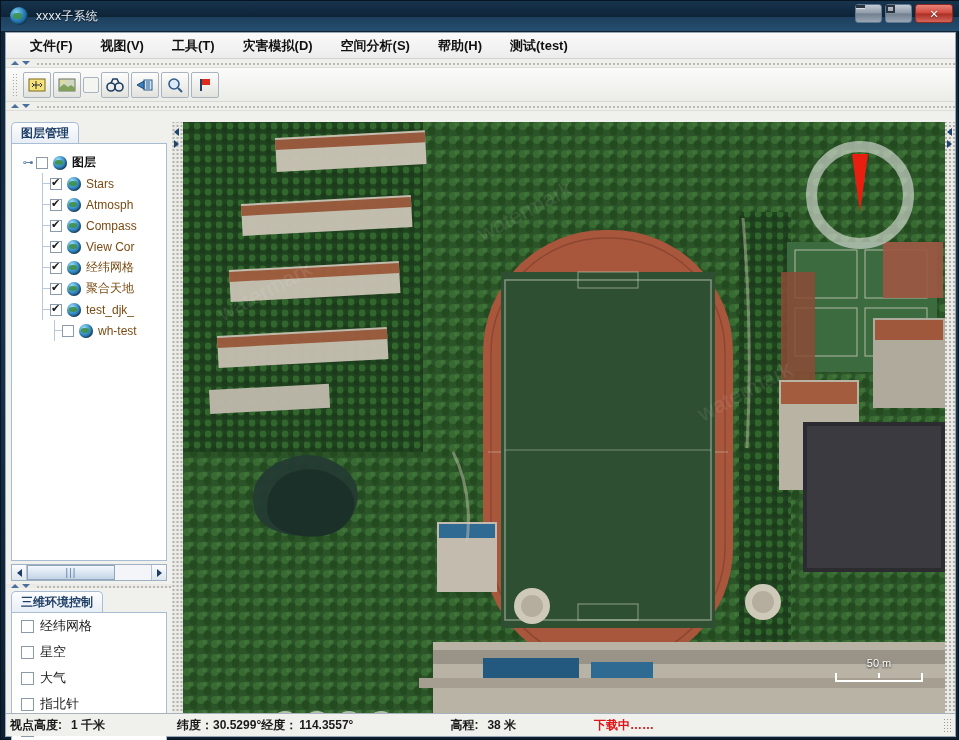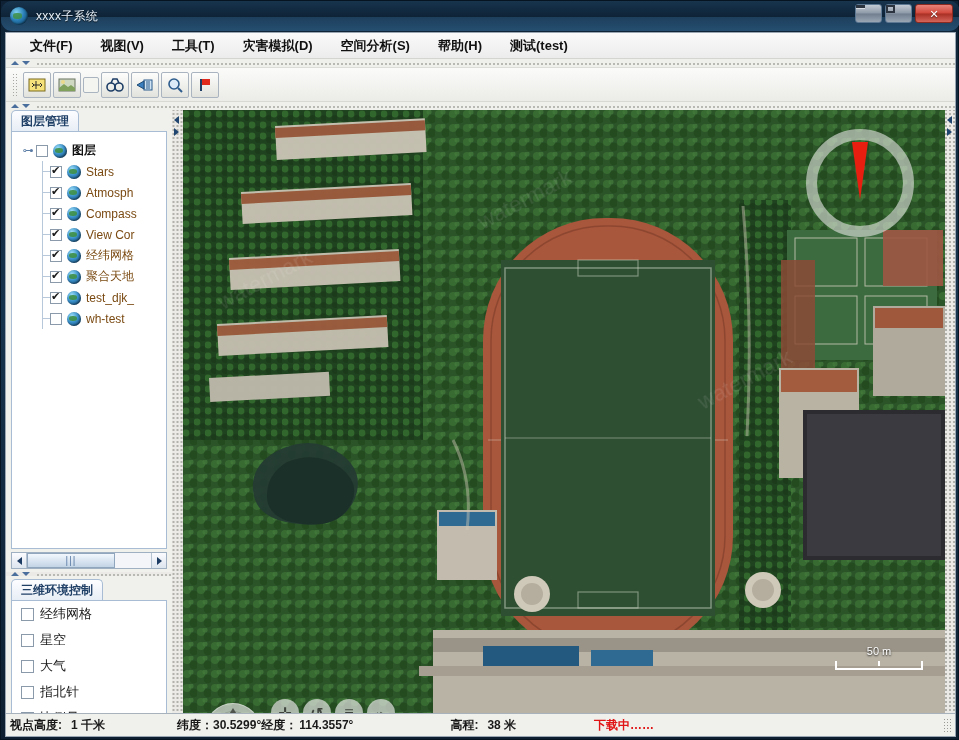--- a/index.html
+++ b/index.html
@@ -8,21 +8,21 @@
   body{ background:#0b1a2b; }
 
   
   #window{ position:relative; width:959px; height:740px;
     background:linear-gradient(180deg,#0f2235 0%,#16334d 42%,#0d1f30 100%);
     border:1px solid #061320; }
 
   
   #titlebar{ position:absolute; left:0; top:0; width:959px; height:30px;
     background:linear-gradient(180deg,#17344e 0%,#0e2336 52%,#1d3f5c 53%,#254e70 100%);
-    display:flex; align-items:center;border-radius:11px; }
+    display:flex; align-items:center; }
   #title-icon{ width:18px; height:18px; margin-left:9px; border-radius:50%;
     background:radial-gradient(circle at 35% 30%,#7fd0ef 0%,#2a7fb8 45%,#0d3f63 100%);
     box-shadow:inset -1px -1px 2px rgba(0,0,0,.5); position:relative; }
   #title-icon:after{ content:""; position:absolute; left:3px; top:6px; width:9px; height:6px;
     background:#3f8f45; border-radius:40%; opacity:.85; }
   #title-text{ margin-left:8px; font-size:12px; color:#e8f2fb;
     text-shadow:0 1px 1px rgba(0,0,0,.8); letter-spacing:.3px; }
   #win-btns{ position:absolute; right:7px; top:3px; display:flex; gap:3px; }
   .wbtn{ width:27px; height:19px; border:1px solid #5d7893; border-radius:3px;
     background:linear-gradient(180deg,#c3cbd5 0%,#8e9aa8 48%,#707e8e 52%,#9aa6b4 100%);
@@ -65,21 +65,21 @@
     border-bottom:1px solid #d9d9d4; }
   .grip{ width:6px; height:24px; margin-right:4px;
     background-image:radial-gradient(#a9a9a4 38%,transparent 39%);
     background-size:3px 3px; }
   .tbtn{ width:28px; height:26px; margin:0 1px; border:1px solid #a9b4c0;
     background:linear-gradient(180deg,#fdfdfc,#e2e2dd); border-radius:2px;
     display:flex; align-items:center; justify-content:center; cursor:default; }
   .tbtn.blank{ width:16px; height:16px; background:#f4f4f1; }
 
   
-  #main{ position:absolute; left:0; top:77px; width:949px; height:603px;
+  #main{ position:absolute; left:0; top:89px; width:949px; height:603px;
     display:flex; }
 
   
   #leftcol{ width:166px; background:#f0f0ed; display:flex; flex-direction:column; }
 
   .tabstrip{ height:24px; padding-left:5px; display:flex; align-items:flex-end; }
   .tab{ height:21px; padding:0 9px; display:flex; align-items:center;
     font-size:12px; font-weight:bold; color:#1f3f66;
     background:linear-gradient(180deg,#fcfdff,#e8eef6);
     border:1px solid #a8bdd4; border-bottom:none;
@@ -333,21 +333,21 @@
               <span class="cbox on"></span>
               <span class="gicon"></span>
               <span class="tlabel">聚合天地</span>
             </div>
             <div class="tnode" style="padding-left:24px">
               <span class="elbow"></span>
               <span class="cbox on"></span>
               <span class="gicon"></span>
               <span class="tlabel">test_djk_</span>
             </div>
-            <div class="tnode" style="padding-left:24px">
+            <div class="tnode" style="padding-left:36px">
               <span class="elbow"></span>
               <span class="cbox"></span>
               <span class="gicon"></span>
               <span class="tlabel">wh-test</span>
             </div>
           </div>
         </div>
 
         <div class="hscroll" style="margin-top:3px">
           <div class="sarrow l">

